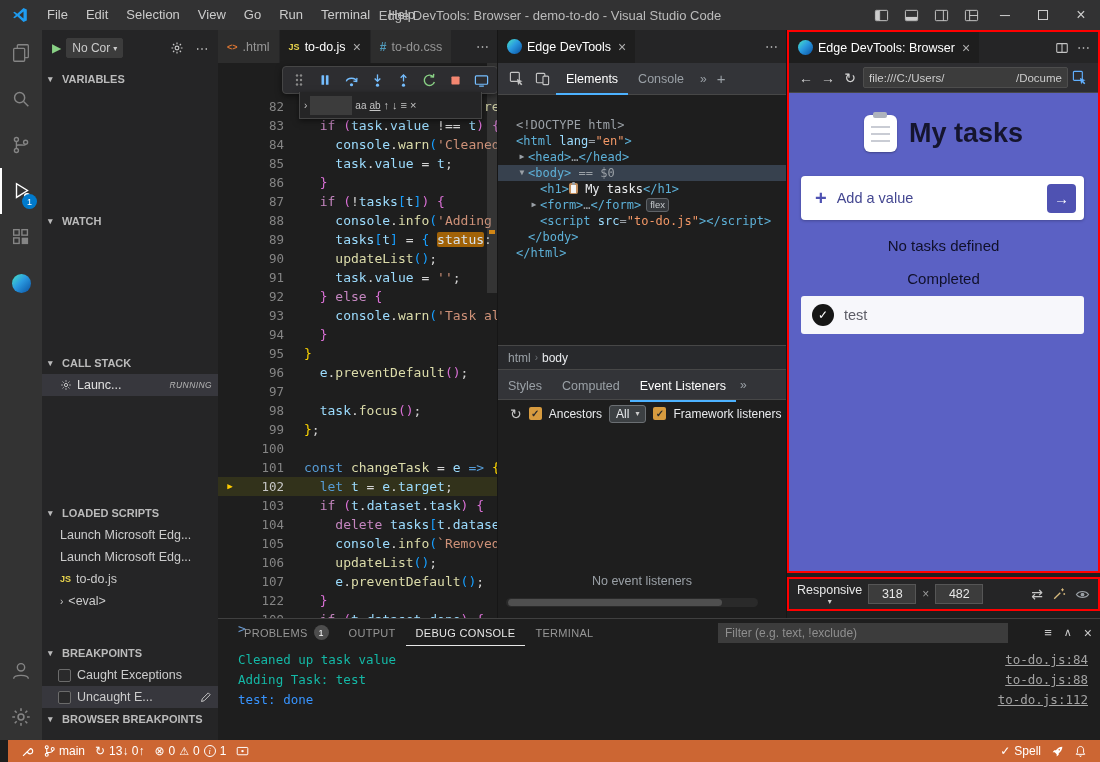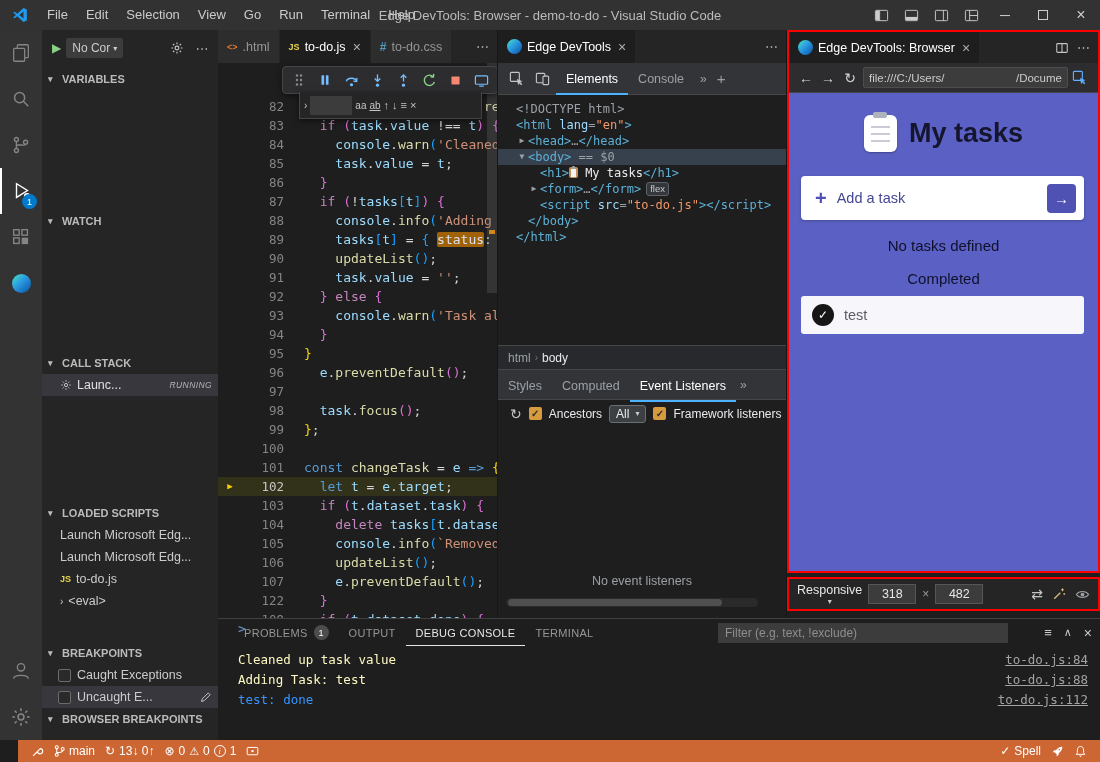--- a/index.html
+++ b/index.html
@@ -83,21 +83,21 @@
   .ed-scroll { position:absolute; top:33px; right:0; width:10px; bottom:0; }
   .ed-thumb { position:absolute; top:0; right:0; width:10px; height:230px; background:rgba(121,121,121,.25); }
   .ed-mark { position:absolute; right:2px; width:6px; height:4px; background:#d18616; top:167px; }
 
   
   .dt-toolbar { position:absolute; top:33px; left:0; right:0; height:32px; background:#333438; display:flex; align-items:center; gap:2px; padding:0 6px; border-bottom:1px solid #474747; }
   .dt-ico { width:24px; height:24px; display:flex; align-items:center; justify-content:center; color:#c5c5c5; }
   .dt-tab { padding:0 10px; height:32px; display:flex; align-items:center; font-size:12.5px; color:#9aa0a6; }
   .dt-tab.active { color:#ffffff; box-shadow:inset 0 -2px 0 #4db2ff; }
   .dt-more { color:#9aa0a6; font-size:12px; padding:0 4px; }
-  #dom-tree { position:absolute; top:65px; left:0; right:0; height:176px; font-family:"DejaVu Sans Mono",monospace; font-size:12px; padding-top:6px; overflow:hidden; }
+  #dom-tree { position:absolute; top:65px; left:0; right:0; height:176px; font-family:"DejaVu Sans Mono",monospace; font-size:12px; padding-top:22px; overflow:hidden; }
   .dom-row { height:16px; line-height:16px; white-space:pre; display:flex; }
   .dom-row.sel { background:#37414e; }
   .dom-arrow { width:12px; flex:0 0 auto; color:#9aa0a6; font-size:8px; text-align:center; }
   .tk-tg{color:#5db0d7} .tk-at{color:#9cdcfe} .tk-av{color:#f29766} .tk-tx{color:#e8eaed} .tk-gy{color:#9aa0a6}
   .dom-badge { display:inline-block; font-size:9.5px; color:#c5c9cd; background:#33363a; border:1px solid #5f6368; border-radius:3px; padding:0 3px; margin-left:5px; line-height:12px; vertical-align:1px; font-family:"Liberation Sans",sans-serif; }
   .mini-clip { display:inline-block; width:9px; height:11px; background:#c28e5c; border-radius:2px; position:relative; vertical-align:-1px; }
   .mini-clip::before { content:""; position:absolute; left:2px; right:2px; top:2px; bottom:1px; background:#f5f5f5; }
   .mini-clip::after { content:""; position:absolute; left:3px; right:3px; top:-1px; height:3px; background:#9aa0a6; border-radius:1px; }
   .crumbbar { position:absolute; top:315px; left:0; right:0; height:24px; background:#28292c; border-top:1px solid #474747; display:flex; align-items:center; gap:4px; padding:0 10px; font-size:12px; }
   .crumb-sep { color:#70757a; font-size:10px; }
@@ -144,26 +144,26 @@
   .bottom-panel { position:absolute; left:218px; right:0; top:618px; height:122px; background:#1e1e1e; border-top:1px solid rgba(128,128,128,.35); z-index:25; }
   .bp-tabs { position:absolute; top:0; left:0; right:0; height:27px; display:flex; align-items:center; padding-left:16px; }
   .p-tab { display:flex; align-items:center; gap:6px; padding:0 10px; height:27px; font-size:11px; letter-spacing:.3px; color:#969696; text-transform:uppercase; }
   .p-tab.active { color:#e7e7e7; box-shadow:inset 0 -1px 0 #e7e7e7; }
   .p-badge { min-width:15px; height:15px; border-radius:8px; background:#4d4d4d; color:#ffffff; font-size:9px; display:flex; align-items:center; justify-content:center; padding:0 3px; }
   .filter-input { position:absolute; top:4px; right:92px; width:290px; height:20px; background:#3c3c3c; border:1px solid #3c3c3c; color:#cccccc; font-size:12px; padding:0 6px; font-family:"Liberation Sans",sans-serif; }
   .filter-input::placeholder { color:#8f8f8f; }
   .bp-actions { position:absolute; top:0; right:8px; height:27px; display:flex; align-items:center; gap:12px; color:#cccccc; }
   #console-lines { position:absolute; top:31px; left:0; right:0; font-family:"DejaVu Sans Mono",monospace; font-size:12.5px; }
   .con-row { display:flex; height:20px; line-height:20px; padding:0 12px 0 20px; }
-  .con-warn { color:#fef9c3;text-align:center; } .con-info { color:#3794ff; }
+  .con-warn { color:#14b8a6;text-align:center; } .con-info { color:#3794ff; }
   .con-link { margin-left:auto; color:#a3a3a3; text-decoration:underline; }
   .con-prompt { padding:2px 0 0 20px; color:#6a9ad0; font-family:"DejaVu Sans Mono",monospace; font-size:13px; }
 
   
-  .statusbar { position:absolute; left:18px; right:0; bottom:0; height:22px; background:#cc6633; color:#ffffff; display:flex; align-items:center; font-size:12px; z-index:50; padding:0 8px; }
+  .statusbar { position:absolute; left:8px; right:0; bottom:0; height:22px; background:#cc6633; color:#ffffff; display:flex; align-items:center; font-size:12px; z-index:50; padding:0 8px; }
   .st-item { display:flex; align-items:center; gap:4px; padding:0 5px; height:22px; }
   .st-right { margin-left:auto; display:flex; align-items:center; }
   .ci { width:12px; height:12px; border:1px solid #ffffff; border-radius:50%; font-size:8.5px; display:flex; align-items:center; justify-content:center; font-style:italic; font-family:"Liberation Serif",serif; }
 </style>
 </head>
 <body>
 
 <div id="app">
 
   <div class="titlebar">
@@ -583,21 +583,21 @@
             </svg>
           </span>
       </div>
       <div class="viewport">
         <div class="vp-header">
           <span class="clipboard-big"></span>
           <span class="vp-title">My tasks</span>
         </div>
         <div class="add-bar">
           <span class="add-plus">+</span>
-          <span class="add-label">Add a task</span>
+          <span class="add-label">Add a value</span>
           <span class="add-go">→</span>
         </div>
         <div class="vp-msg" id="no-tasks">No tasks defined</div>
         <div class="vp-msg" id="completed">Completed</div>
         <div class="task-row">
           <span class="task-check">✓</span>
           <span class="task-label">test</span>
         </div>
       </div>
     </div>

